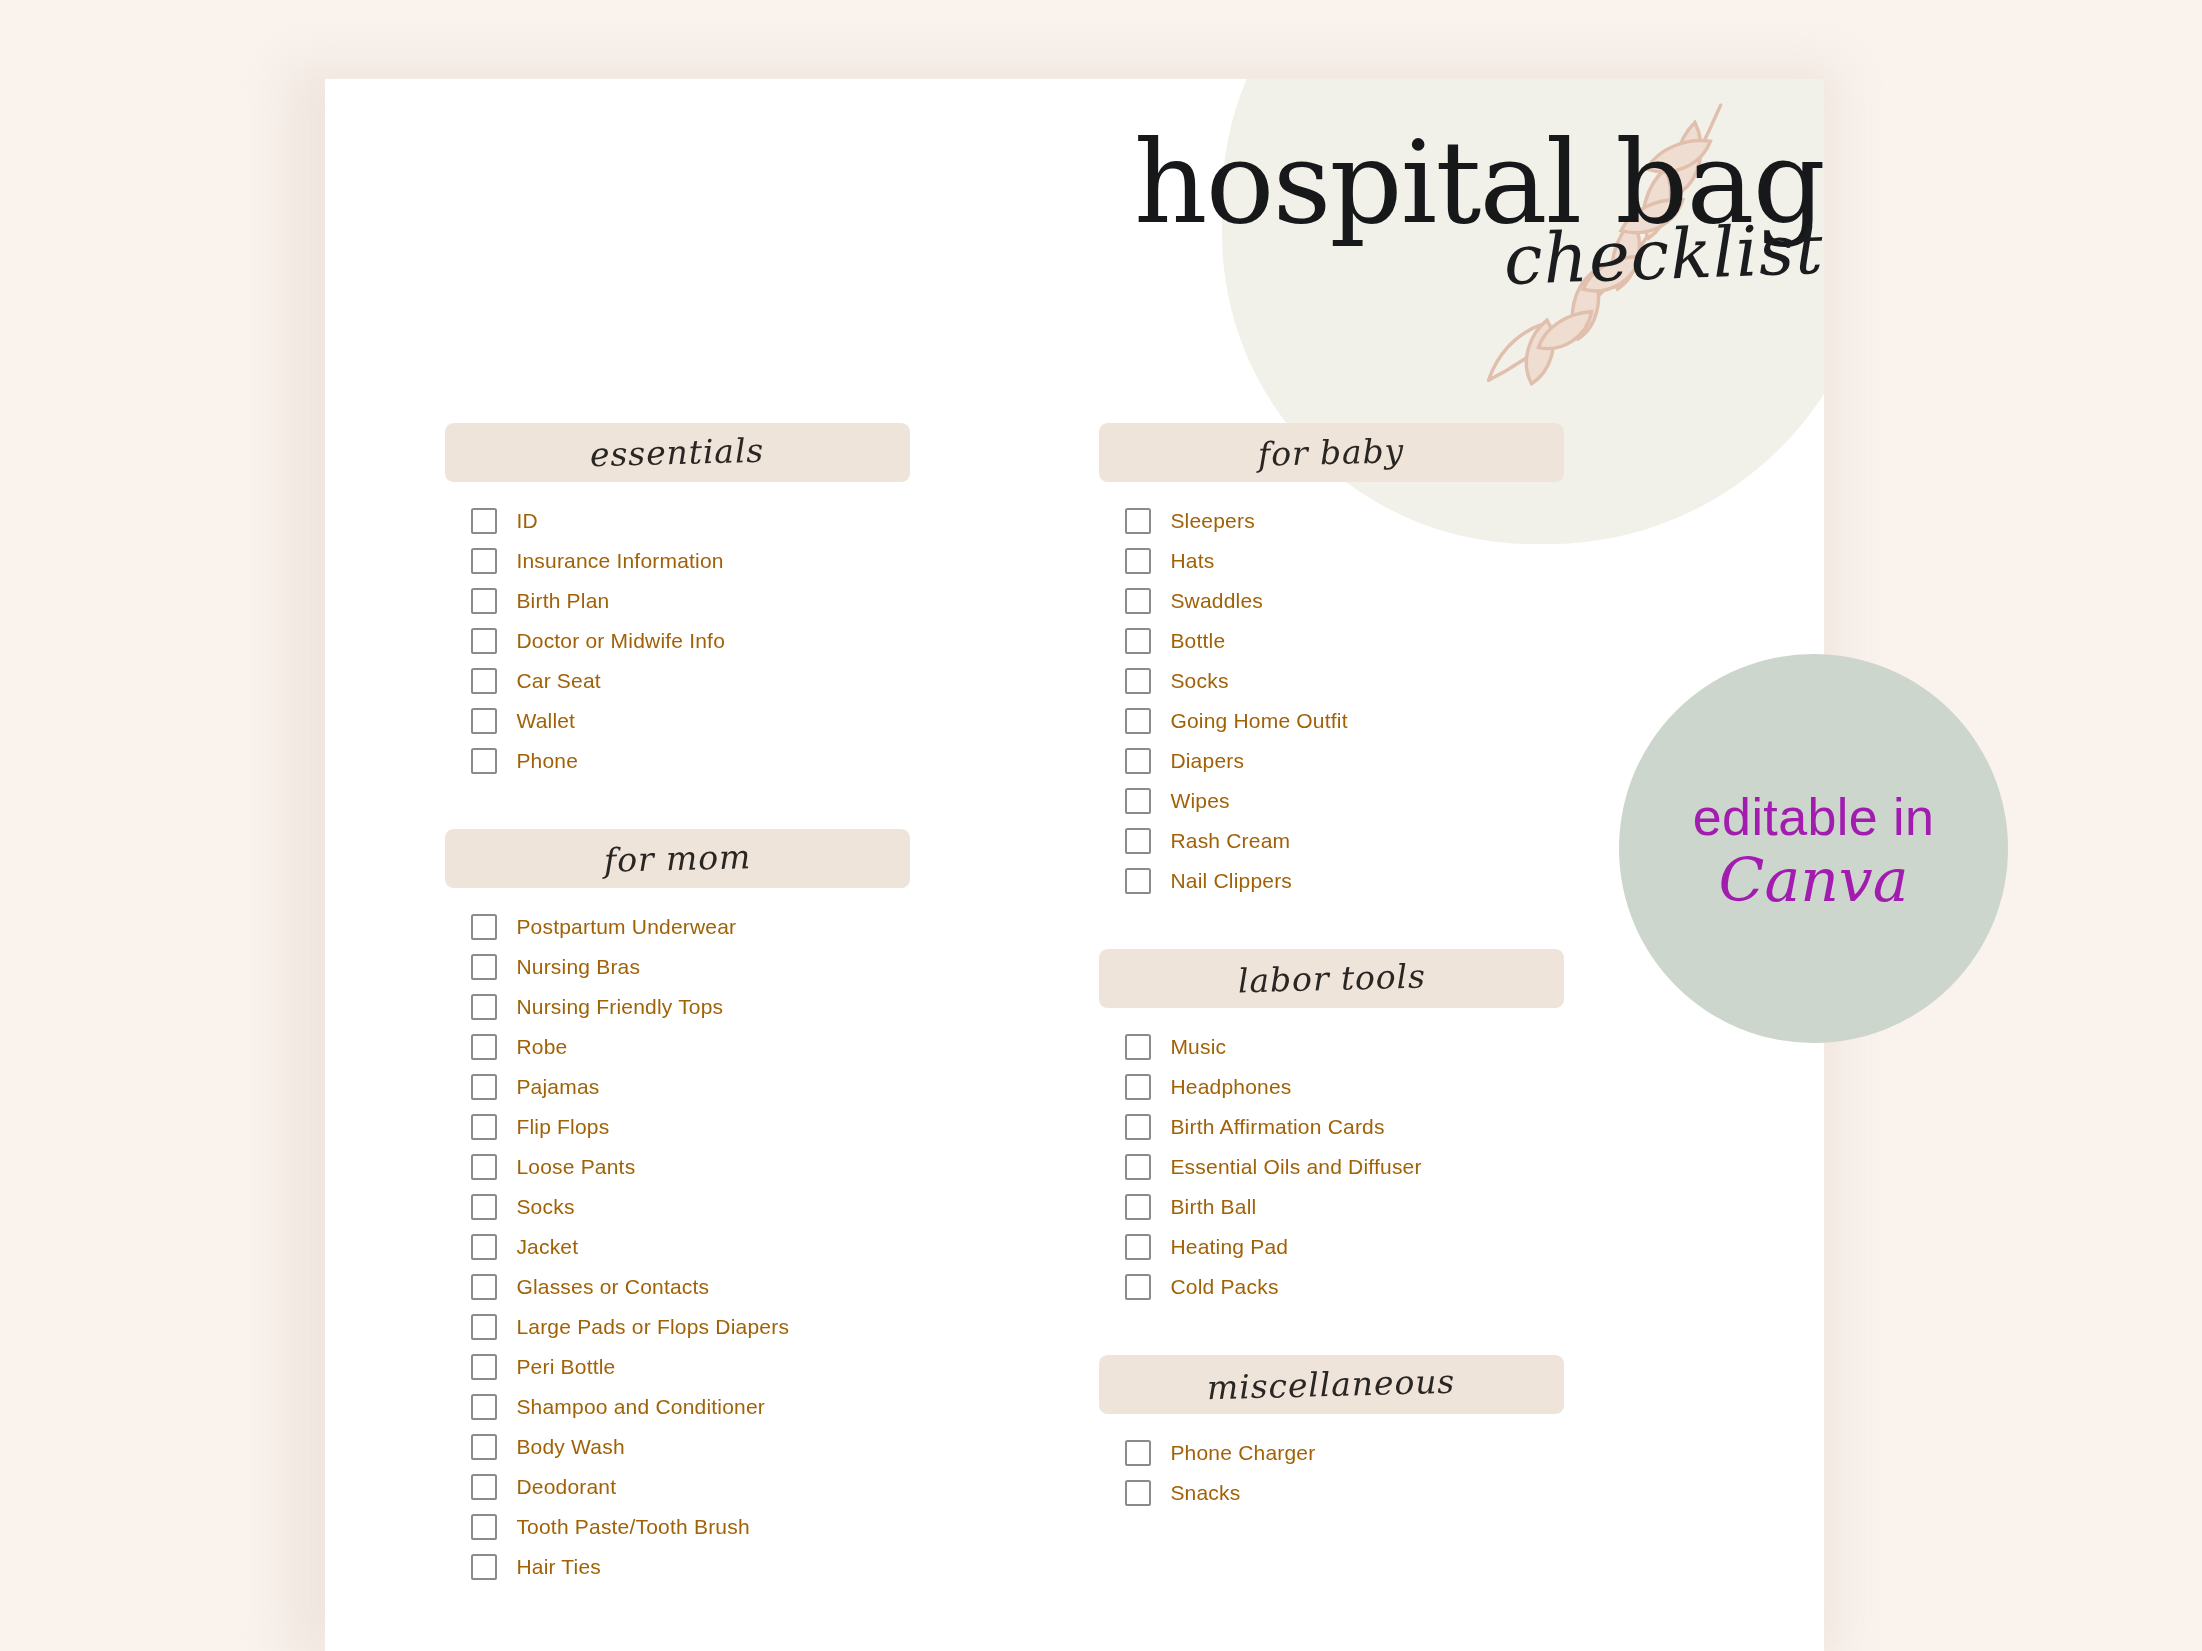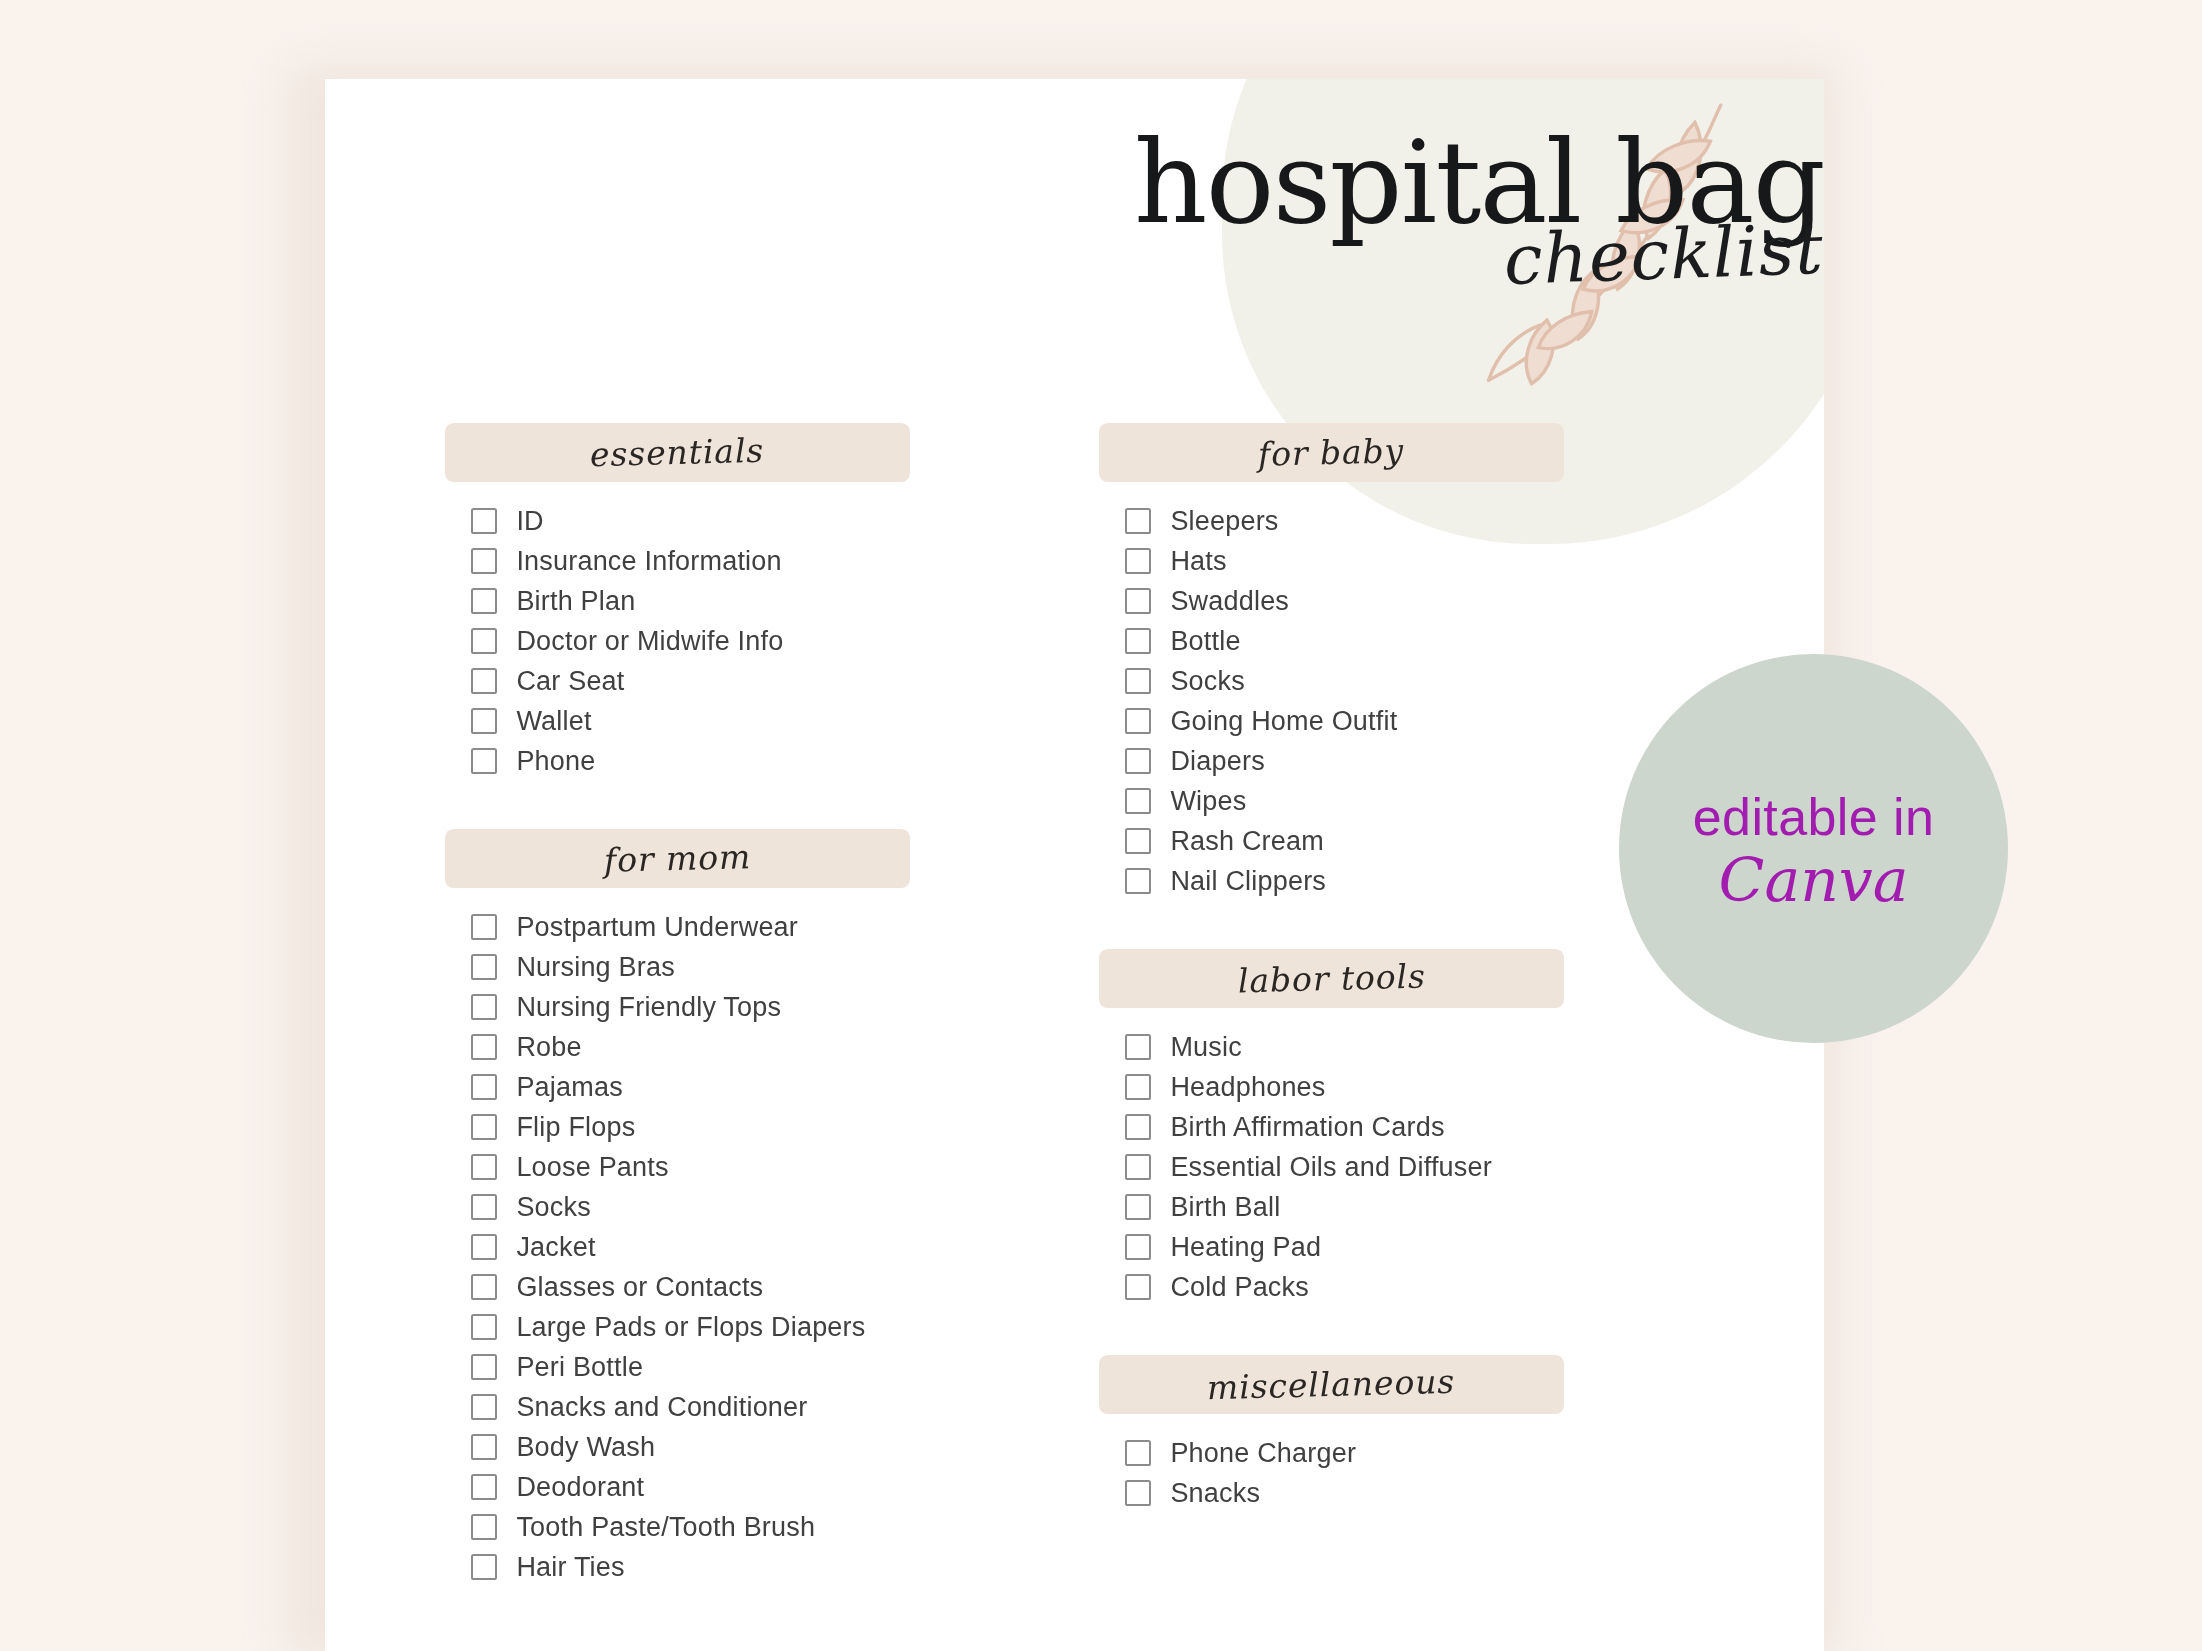--- a/index.html
+++ b/index.html
@@ -143,22 +143,22 @@
     border: 2.2px solid #8b8b8b;
     border-radius: 2.6px;
     background: #fff;
     flex: 0 0 auto;
     margin-left: 26px;
     margin-right: 19px;
   }
 
   .item-label {
     font-family: "Liberation Sans", sans-serif;
-    font-size: 27px;
-    color: #404040;
+    font-size: 21px;
+    color: #a16207;
     letter-spacing: 0.2px;
     white-space: nowrap;
   }
 
   
   .canva-badge {
     position: absolute;
     left: 1619px;
     top: 654px;
     width: 389px;
@@ -301,21 +301,21 @@
               <li class="item">
                 <span class="checkbox"></span>
                 <span class="item-label">Large Pads or Flops Diapers</span>
               </li>
               <li class="item">
                 <span class="checkbox"></span>
                 <span class="item-label">Peri Bottle</span>
               </li>
               <li class="item">
                 <span class="checkbox"></span>
-                <span class="item-label">Snacks and Conditioner</span>
+                <span class="item-label">Shampoo and Conditioner</span>
               </li>
               <li class="item">
                 <span class="checkbox"></span>
                 <span class="item-label">Body Wash</span>
               </li>
               <li class="item">
                 <span class="checkbox"></span>
                 <span class="item-label">Deodorant</span>
               </li>
               <li class="item">

